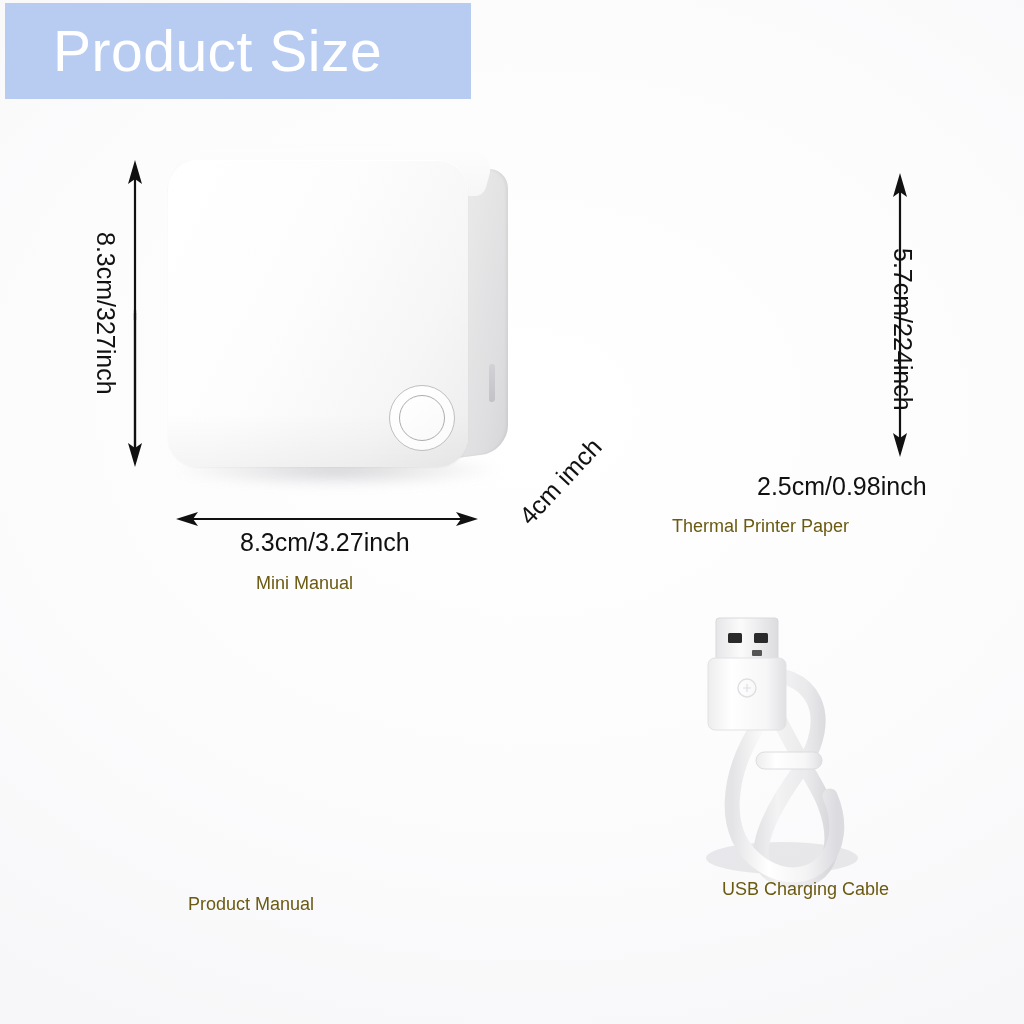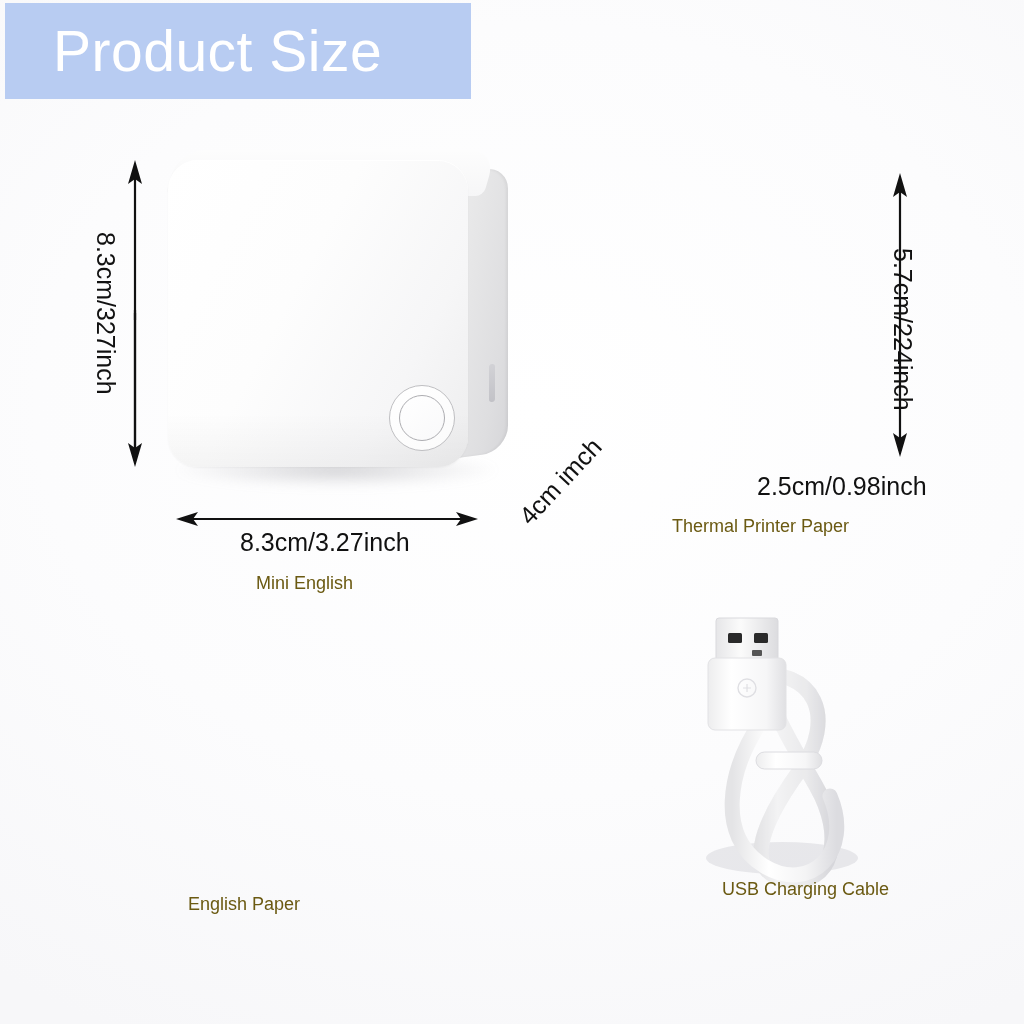--- a/index.html
+++ b/index.html
@@ -188,21 +188,21 @@
 
   <svg class="arrow-svg" style="left:170px; top:505px;" width="320" height="30">
     <line x1="12" y1="14" x2="300" y2="14" stroke="#111111" stroke-width="2.2"></line>
     <polygon points="6,14 28,7 23,14 28,21" fill="#111111"></polygon>
     <polygon points="308,14 286,7 291,14 286,21" fill="#111111"></polygon>
   </svg>
   <div class="dim-label" id="printer-w-label">8.3cm/3.27inch</div>
 
   <div class="dim-label" id="printer-d-label">4cm imch</div>
 
-  <div class="caption" id="caption-printer">Mini English</div>
+  <div class="caption" id="caption-printer">Mini Manual</div>
 
   <div id="roll-group">
     
     
     
     
   </div>
 
   <svg class="arrow-svg" style="left:886px; top:165px;" width="34" height="300">
     <line x1="14" y1="18" x2="14" y2="282" stroke="#111111" stroke-width="2.2"></line>
@@ -217,21 +217,21 @@
 
   <div id="manual-group">
     
     
     
     
     
     
   </div>
 
-  <div class="caption" id="caption-manual">English Paper</div>
+  <div class="caption" id="caption-manual">Product Manual</div>
 
   <div id="cable-group">
     <svg width="330" height="300" style="position:absolute; left:0; top:0;">
       <defs>
         <linearGradient id="wireGrad" x1="0" y1="0" x2="1" y2="0">
           <stop offset="0%" stop-color="#e4e4e6"></stop>
           <stop offset="35%" stop-color="#ffffff"></stop>
           <stop offset="70%" stop-color="#f4f4f5"></stop>
           <stop offset="100%" stop-color="#dcdce0"></stop>
         </linearGradient>

